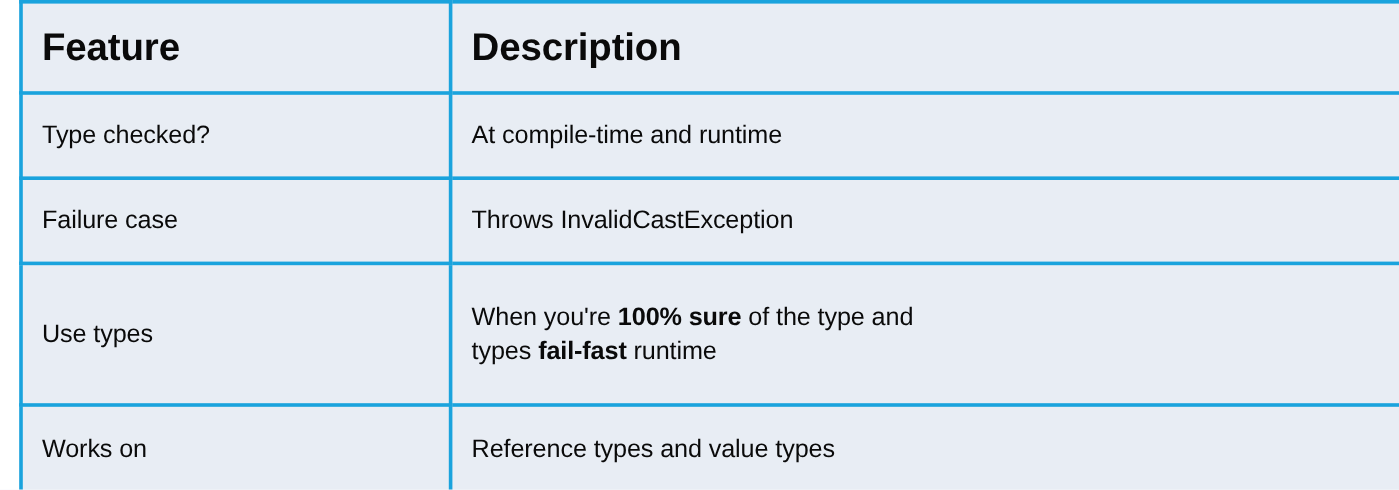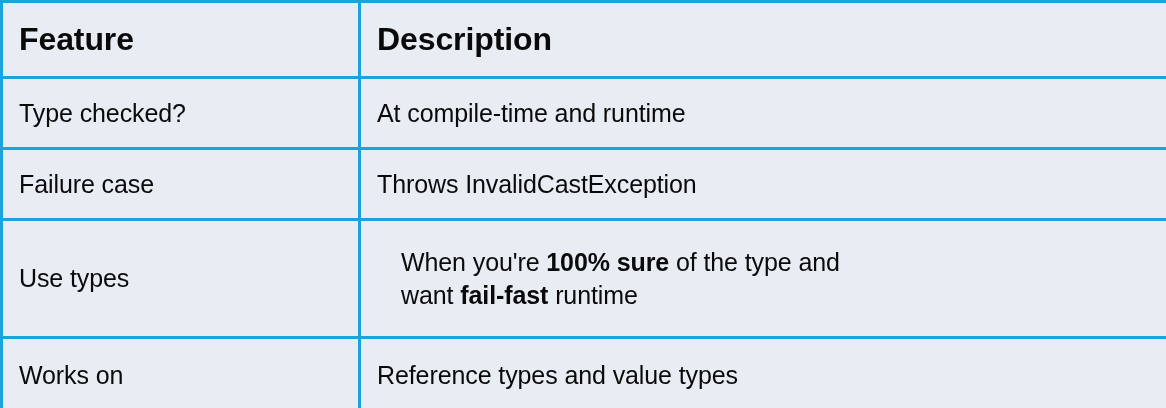--- a/index.html
+++ b/index.html
@@ -11,41 +11,42 @@
     width: 1166px;
     height: 408px;
     overflow: hidden;
     font-family: "Liberation Sans", sans-serif;
   }
 
   .table-wrap {
     width: 1166px;
     height: 408px;
     box-sizing: border-box;
+    padding-left: 16px;
   }
 
   table.feature-table {
     width: 1166px;
     border-collapse: collapse;
     table-layout: fixed;
     background: #e8edf4;
   }
 
   table.feature-table col.col-feature { width: 358px; }
   table.feature-table col.col-description { width: 808px; }
 
   table.feature-table th,
   table.feature-table td {
     border: 3px solid #1aa3dd;
     background: #e8edf4;
     color: #0a0a0a;
     text-align: left;
     vertical-align: middle;
     padding: 0 16px;
-    font-size: 25px;
+    font-size: 21px;
     line-height: 1.30;
     letter-spacing: -0.1px;
     white-space: normal;
   }
 
   table.feature-table th {
     font-weight: 700;
     height: 73px;
     font-size: 32px;
   }
@@ -54,21 +55,21 @@
     font-weight: 400;
   }
 
   tr.row-type-checked td,
   tr.row-failure-case td { height: 68px; }
 
   tr.row-use-case td { height: 115px; }
 
   tr.row-works-on td { height: 72px; }
 
-  .desc-line { display: block; margin-left: 24px; }
+  .desc-line { display: block; }
 
   b, strong {
     font-weight: 700;
     color: #0a0a0a;
   }
 </style>
 </head>
 <body>
 
 <div class="table-wrap">
@@ -92,21 +93,21 @@
 
       <tr class="row-failure-case">
         <td>Failure case</td>
         <td>Throws InvalidCastException</td>
       </tr>
 
       <tr class="row-use-case">
         <td>Use types</td>
         <td>
           <span class="desc-line"><span>When you're </span><b>100% sure</b><span> of the type and</span></span>
-          <span class="desc-line"><span>want </span><b>fail-fast</b><span> runtime</span></span>
+          <span class="desc-line"><span>types </span><b>fail-fast</b><span> runtime</span></span>
         </td>
       </tr>
 
       <tr class="row-works-on">
         <td>Works on</td>
         <td>Reference types and value types</td>
       </tr>
 
     </tbody>
   </table>

